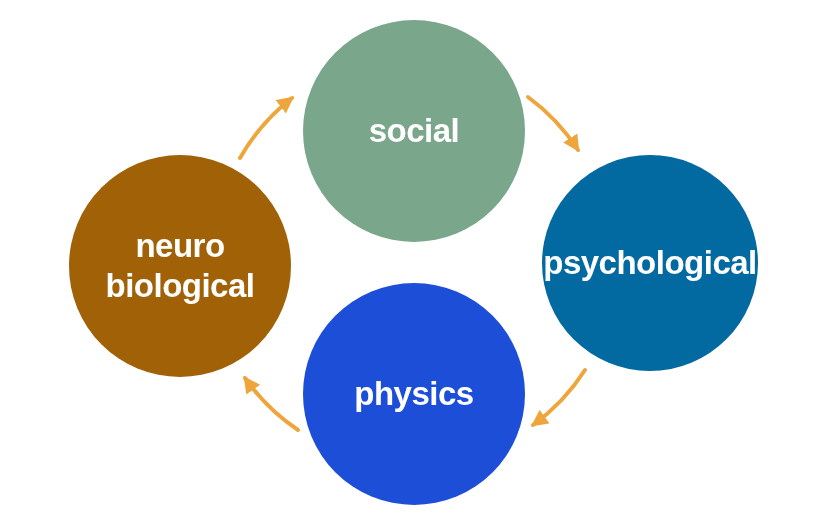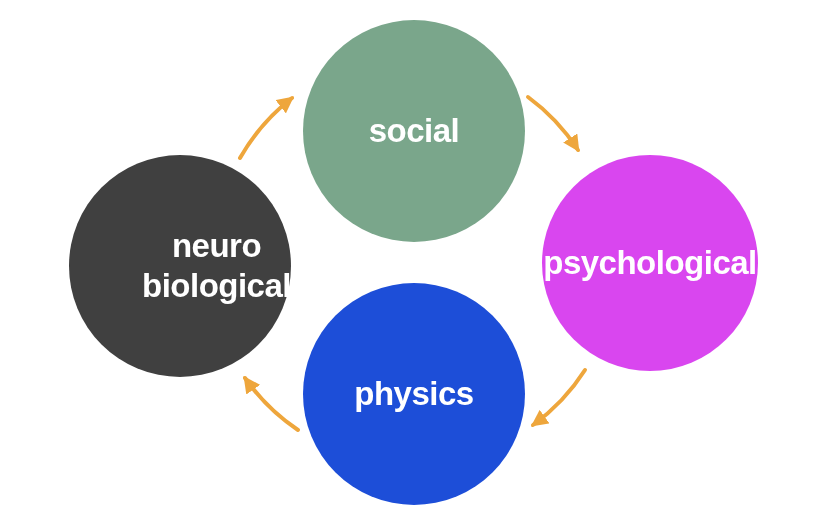--- a/index.html
+++ b/index.html
@@ -63,26 +63,26 @@
     <path class="arrow" d="M240,158 A203,203 0 0 1 292,98" marker-end="url(#ah)" style="stroke: rgb(238, 166, 60);"></path>
     <path class="arrow" d="M528,97 A203,203 0 0 1 578,150" marker-end="url(#ah)" style="stroke: rgb(238, 166, 60);"></path>
     <path class="arrow" d="M585,370 A203,203 0 0 1 533,425" marker-end="url(#ah)" style="stroke: rgb(238, 166, 60);"></path>
     <path class="arrow" d="M298,430 A203,203 0 0 1 245,378" marker-end="url(#ah)" style="stroke: rgb(238, 166, 60);"></path>
   </svg>
 
   <div class="node node-social" style="background: rgb(122, 166, 139);">
     <span class="label">social</span>
   </div>
 
-  <div class="node node-psychological" style="background: #d946ef; text-align: right;">
+  <div class="node node-psychological" style="background: #0369a1; text-align: right;">
     <span class="label">psychological</span>
   </div>
 
   <div class="node node-physics" style="background: #1d4ed8;">
     <span class="label">physics</span>
   </div>
 
-  <div class="node node-neuro" style="background: #404040; justify-content: flex-end;">
+  <div class="node node-neuro" style="background: #a16207;">
     <span class="label">neuro
 biological</span>
   </div>
 
 </div>
 
 </body></html>

